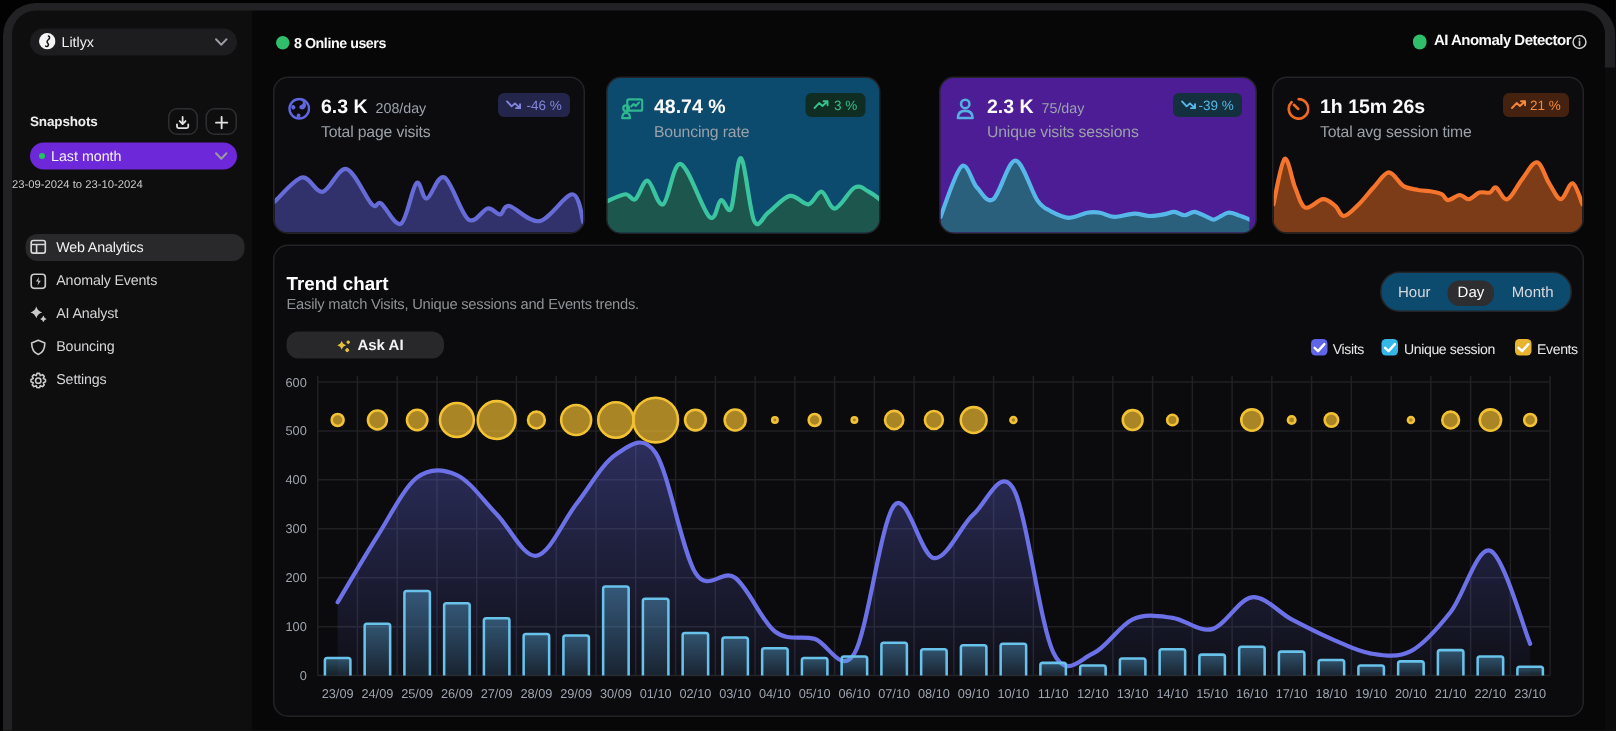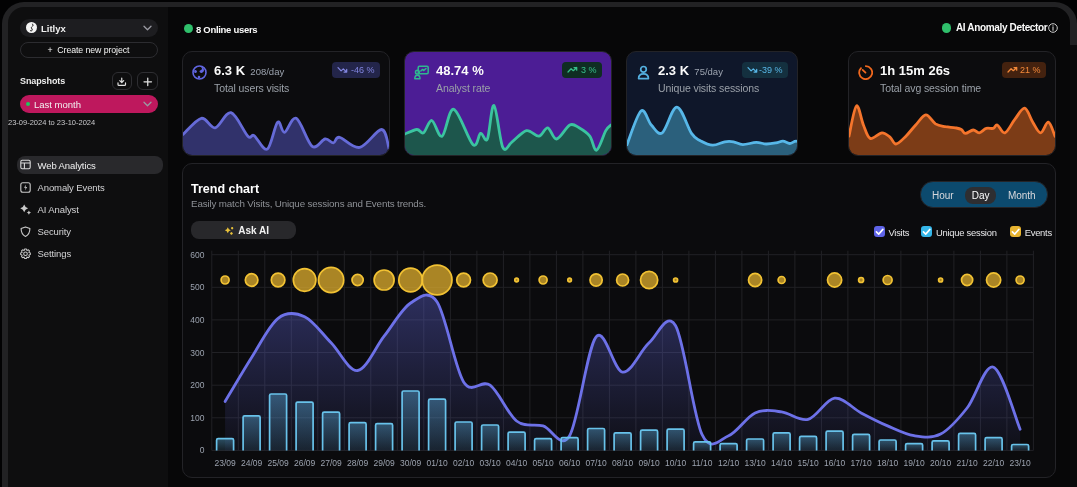--- a/index.html
+++ b/index.html
@@ -10,45 +10,44 @@
 <div class="ab" style="left:8px;top:7px;width:160px;height:480px;background:#0e0e0f;border-top-left-radius:16px"></div>
 <div class="ab" style="left:168px;top:7px;width:902px;height:480px;background:#070708;border-top-right-radius:16px"></div>
 <div class="ab" style="left:1070px;top:45px;width:7px;height:442px;background:#0b0b0c"></div>
 <div class="ab" style="left:19.5px;top:18.5px;width:138px;height:18px;background:#1d1d20;border-radius:9px">
 <span class="ab" style="left:6px;top:3.5px">
         <svg width="11" height="11" viewBox="0 0 11 11" style="display:block;">
           <circle cx="5.5" cy="5.5" r="5.5" fill="#f4f4f4"></circle>
           <path d="M6.3 2 C7.2 2.4 7.3 3.4 6.6 4.1 C6 4.7 5.3 5 5.4 5.9 C5.5 6.8 6.4 7 6.3 7.9 C6.2 8.8 5.2 9.2 4.4 8.7" fill="none" stroke="#161616" stroke-width="1" stroke-linecap="round"></path>
         </svg>
       </span>
-<span class="ab" style="left:21.5px;top:4.5px;font-size:9.5px;color:#f0f0f0;font-weight:700">Litlyx</span>
+<span class="ab" style="left:21.5px;top:4.5px;font-size:9.5px;color:#f0f0f0;font-weight:400">Litlyx</span>
 <span class="ab" style="left:123px;top:5px">
         <svg width="9" height="8" viewBox="0 0 9 8" style="display:block;">
           <path d="M1 2.2 L4.5 5.8 L8 2.2" fill="none" stroke="#9a9aa2" stroke-width="1.3" stroke-linecap="round" stroke-linejoin="round"></path>
         </svg>
       </span>
     </div>
-<div class="ab" style="left:19.5px;top:42px;width:138px;height:15.5px;border:1px solid #2c2c30;border-radius:8px;text-align:center;line-height:14.5px;font-size:8.8px;letter-spacing:-0.1px;color:#f5f5f5">+&nbsp; Create new project</div>
 <span class="ab" style="left:20px;top:76px;font-size:9px;letter-spacing:-0.1px;font-weight:600;color:#ededed">Snapshots</span>
 <div class="ab" style="left:111.5px;top:72px;width:20px;height:18px;border:1px solid #2e2e32;border-radius:6px">
       <span class="ab" style="left:4.5px;top:4px">
         <svg width="10" height="10" viewBox="0 0 10 10" style="display:block;">
           <path d="M4.75 1 V5.4 M2.8 3.7 L4.75 5.7 L6.7 3.7" fill="none" stroke="#e2e2e2" stroke-width="1.2" stroke-linecap="round" stroke-linejoin="round"></path>
           <path d="M1 5.9 V7.4 C1 8 1.4 8.4 2 8.4 H7.5 C8.1 8.4 8.5 8 8.5 7.4 V5.9" fill="none" stroke="#e2e2e2" stroke-width="1.2" stroke-linecap="round"></path>
         </svg>
       </span>
     </div>
 <div class="ab" style="left:136.5px;top:72px;width:21px;height:18px;border:1px solid #2e2e32;border-radius:6px">
       <span class="ab" style="left:5px;top:4px">
         <svg width="10" height="10" viewBox="0 0 10 10" style="display:block;">
           <path d="M4.75 1 V8.5 M1 4.75 H8.5" stroke="#e2e2e2" stroke-width="1.25" stroke-linecap="round"></path>
         </svg>
       </span>
     </div>
-<div class="ab" style="left:19.5px;top:94.5px;width:138px;height:18px;background:#be185d;border-radius:9px">
+<div class="ab" style="left:19.5px;top:94.5px;width:138px;height:18px;background:#6d28d9;border-radius:9px">
 <span class="ab" style="left:6px;top:7px;width:4.6px;height:4.6px;border-radius:50%;background:#21c45d"></span>
 <span class="ab" style="left:14.5px;top:4.5px;font-size:9.5px;color:#f2f2f2">Last month</span>
 <span class="ab" style="left:123px;top:5px">
         <svg width="9" height="8" viewBox="0 0 9 8" style="display:block;">
           <path d="M1 2.2 L4.5 5.8 L8 2.2" fill="none" stroke="#9a9aa2" stroke-width="1.3" stroke-linecap="round" stroke-linejoin="round"></path>
         </svg>
       </span>
     </div>
 <div class="ab" style="left:8px;top:118px;width:160px;text-align:left;font-size:7.5px;color:#c9c9cc">23-09-2024 to 23-10-2024</div>
 <div class="ab" style="left:16.5px;top:156.3px;width:146px;height:17.4px;background:#29292c;border-radius:8px"></div>
@@ -71,21 +70,21 @@
         <path d="M4.2 0.40 Q5.06 3.44 8.10 4.3 Q5.06 5.16 4.2 8.20 Q3.34 5.16 0.30 4.3 Q3.34 3.44 4.2 0.40 Z" fill="#c9c9c9"></path>
         <path d="M8.9 6.40 Q9.38 8.12 11.10 8.6 Q9.38 9.08 8.9 10.80 Q8.42 9.08 6.70 8.6 Q8.42 8.12 8.9 6.40 Z" fill="#c9c9c9"></path>
       </svg>
     </span>
 <span class="ab" style="left:37.5px;top:204.0px;font-size:9.5px;letter-spacing:-0.1px;color:#d4d4d6">AI Analyst</span>
 <span class="ab" style="left:20px;top:225.8px">
       <svg width="11.5" height="11.5" viewBox="0 0 11.5 11.5" style="display:block;">
         <path d="M5.5 0.9 L9.9 2.6 C9.9 6.4 8.6 9 5.5 10.4 C2.4 9 1.1 6.4 1.1 2.6 Z" fill="none" stroke="#c9c9c9" stroke-width="1.1" stroke-linejoin="round"></path>
       </svg>
     </span>
-<span class="ab" style="left:37.5px;top:226.2px;font-size:9.5px;letter-spacing:-0.1px;color:#d4d4d6">Security</span>
+<span class="ab" style="left:37.5px;top:226.2px;font-size:9.5px;letter-spacing:-0.1px;color:#d4d4d6">Bouncing</span>
 <span class="ab" style="left:20px;top:247.6px">
       <svg width="11.5" height="11.5" viewBox="0 0 11.5 11.5" style="display:block;">
         <path d="M4.12 2.42 L4.70 0.92 L6.30 0.92 L6.88 2.42 L8.35 1.76 L9.49 2.90 L8.83 4.37 L10.33 4.95 L10.33 6.55 L8.83 7.13 L9.49 8.60 L8.35 9.74 L6.88 9.08 L6.30 10.58 L4.70 10.58 L4.12 9.08 L2.65 9.74 L1.51 8.60 L2.17 7.13 L0.67 6.55 L0.67 4.95 L2.17 4.37 L1.51 2.90 L2.65 1.76 Z" fill="none" stroke="#c9c9c9" stroke-width="1.05" stroke-linejoin="round"></path>
         <circle cx="5.5" cy="5.75" r="1.8" fill="none" stroke="#c9c9c9" stroke-width="1.05"></circle>
       </svg>
     </span>
 <span class="ab" style="left:37.5px;top:248.0px;font-size:9.5px;letter-spacing:-0.1px;color:#d4d4d6">Settings</span>
 <span class="ab" style="left:184px;top:23.8px;width:9px;height:9px;border-radius:50%;background:#2fbf6b"></span>
 <span class="ab" style="left:196px;top:23.5px;font-size:9.5px;letter-spacing:-0.3px;font-weight:600;color:#fafafa">8 Online users</span>
 <span class="ab" style="left:941.5px;top:23px;width:9.5px;height:9.5px;border-radius:50%;background:#2fbf6b"></span>
@@ -100,59 +99,59 @@
 <div class="ab" style="left:181.5px;top:50.5px;width:208px;height:105px;background:#0c0c0e;border:1px solid #232327;border-radius:10px;overflow:hidden">
 <span class="ab" style="left:9px;top:13px">
         <svg width="15" height="15" viewBox="0 0 15 15" style="display:block;">
           <circle cx="7.5" cy="7.5" r="6.5" fill="none" stroke="#6065e0" stroke-width="1.6"></circle>
           <path d="M2.2 5.4 C3.3 4.6 4.3 5 4.8 6 C5.3 7 4.6 7.9 3.5 8 C2.6 8.1 2 7.3 2.2 5.4 Z" fill="#6065e0"></path>
           <path d="M7.6 1.4 C9.3 1.7 10.2 2.8 9.9 3.9 C9.6 5 8.3 4.9 7.7 5.8 C7.1 6.7 7.9 7.8 9 7.9 C10.4 8.1 11.2 7.2 11.9 6.1 C12.4 4.3 11.3 2.4 9.5 1.6 Z" fill="#6065e0"></path>
           <path d="M6.4 13.3 C5.4 12.4 5.6 11.2 6.6 10.8 C7.6 10.4 8.5 11.3 8.3 12.3 C8.1 13 7.3 13.5 6.4 13.3 Z" fill="#6065e0"></path>
         </svg>
       </span>
 <span class="ab" style="left:31.5px;top:11.2px;font-size:13px;font-weight:700;color:#fafafa">6.3 K<span style="font-size:9.5px;font-weight:400;color:#9ca3af">&nbsp; 208/day</span></span>
-<span class="ab" style="left:31.5px;top:30px;font-size:10.5px;letter-spacing:-0.1px;color:#9aa0a8">Total users visits</span>
+<span class="ab" style="left:31.5px;top:30px;font-size:10.5px;letter-spacing:-0.1px;color:#9aa0a8">Total page visits</span>
 <div class="ab" style="right:9px;top:10px;width:48px;height:16px;background:#23254a;border-radius:4px;">
         <span class="ab" style="left:5px;top:3.5px">
           <svg width="11" height="9" viewBox="0 0 11 9" style="display:block;">
             <path d="M1 2.6 L4.1 5.9 L6.3 3.9 L9.7 7.1 M9.7 4.4 V7.1 H7" fill="none" stroke="#8286e0" stroke-width="1.25" stroke-linecap="round" stroke-linejoin="round"></path>
           </svg>
         </span>
         <span class="ab" style="right:5px;top:3px;font-size:9px;color:#8286e0">-46&nbsp;%</span>
       </div>
 <svg width="206" height="60" viewBox="0 0 206 60" style="position:absolute;left:0;bottom:0;display:block" preserveAspectRatio="none">
         <path d="M 0.0 39.5 C 3.1 36.8 13.0 24.4 18.3 23.3 C 23.7 22.2 27.2 33.7 32.1 32.8 C 37.1 31.9 42.5 16.3 48.0 17.7 C 53.5 19.1 61.0 37.4 64.9 41.2 C 68.7 45.0 67.8 38.5 71.1 40.6 C 74.3 42.8 80.3 56.3 84.3 54.1 C 88.2 51.8 91.7 30.0 94.6 27.2 C 97.4 24.4 98.4 37.9 101.6 37.3 C 104.7 36.6 108.7 20.9 113.3 23.3 C 117.9 25.6 124.4 47.8 129.2 51.3 C 134.0 54.7 138.6 44.6 142.1 44.0 C 145.7 43.4 148.0 48.2 150.4 47.9 C 152.8 47.6 152.2 41.6 156.6 42.3 C 161.0 43.1 169.7 53.7 176.7 52.4 C 183.8 51.1 193.7 34.3 198.6 34.5 C 203.5 34.7 204.8 50.3 206.0 53.5 L 206.0 64 L 0 64 Z" fill="#31326b"></path>
         <path d="M 0.0 39.5 C 3.1 36.8 13.0 24.4 18.3 23.3 C 23.7 22.2 27.2 33.7 32.1 32.8 C 37.1 31.9 42.5 16.3 48.0 17.7 C 53.5 19.1 61.0 37.4 64.9 41.2 C 68.7 45.0 67.8 38.5 71.1 40.6 C 74.3 42.8 80.3 56.3 84.3 54.1 C 88.2 51.8 91.7 30.0 94.6 27.2 C 97.4 24.4 98.4 37.9 101.6 37.3 C 104.7 36.6 108.7 20.9 113.3 23.3 C 117.9 25.6 124.4 47.8 129.2 51.3 C 134.0 54.7 138.6 44.6 142.1 44.0 C 145.7 43.4 148.0 48.2 150.4 47.9 C 152.8 47.6 152.2 41.6 156.6 42.3 C 161.0 43.1 169.7 53.7 176.7 52.4 C 183.8 51.1 193.7 34.3 198.6 34.5 C 203.5 34.7 204.8 50.3 206.0 53.5 " fill="none" stroke="#666bd8" stroke-width="2.8" stroke-linejoin="round" stroke-linecap="round"></path>
       </svg>
 </div>
-<div class="ab" style="left:403.5px;top:50.5px;width:208px;height:105px;background:#4c1d95;border:1px solid #232327;border-radius:10px;overflow:hidden">
+<div class="ab" style="left:403.5px;top:50.5px;width:183px;height:105px;background:#0c4a6e;border:1px solid #232327;border-radius:10px;overflow:hidden">
 <span class="ab" style="left:9px;top:13px">
         <svg width="15" height="15" viewBox="0 0 15 15" style="display:block;">
           <rect x="4.2" y="1.2" width="10" height="7.6" rx="1.2" fill="none" stroke="#2eb890" stroke-width="1.5"></rect>
           <path d="M6.8 6 L8.4 4.4 L9.8 5.6 L12 3.4" fill="none" stroke="#2eb890" stroke-width="1.4" stroke-linecap="round" stroke-linejoin="round"></path>
           <circle cx="3.4" cy="7.2" r="1.9" fill="none" stroke="#2eb890" stroke-width="1.5"></circle>
           <path d="M0.8 13.8 C0.8 11.4 1.8 10.2 3.4 10.2 C5 10.2 6 11.4 6 13.8 Z" fill="none" stroke="#2eb890" stroke-width="1.5" stroke-linejoin="round"></path>
         </svg>
       </span>
 <span class="ab" style="left:31.5px;top:11.2px;font-size:13px;font-weight:700;color:#fafafa">48.74 %</span>
-<span class="ab" style="left:31.5px;top:30px;font-size:10.5px;letter-spacing:-0.1px;color:#9aa0a8">Analyst rate</span>
+<span class="ab" style="left:31.5px;top:30px;font-size:10.5px;letter-spacing:-0.1px;color:#9aa0a8">Bouncing rate</span>
 <div class="ab" style="right:9px;top:10px;width:40px;height:16px;background:#0f2d22;border-radius:4px;">
         <span class="ab" style="left:5px;top:3.5px">
           <svg width="11" height="9" viewBox="0 0 11 9" style="display:block;">
             <path d="M1 7 L4.1 3.7 L6.3 5.7 L9.7 2.5 M7 2.5 H9.7 V5.2" fill="none" stroke="#36c08a" stroke-width="1.25" stroke-linecap="round" stroke-linejoin="round"></path>
           </svg>
         </span>
         <span class="ab" style="right:5px;top:3px;font-size:9px;color:#36c08a">3&nbsp;%</span>
       </div>
 <svg width="206" height="60" viewBox="0 0 206 60" style="position:absolute;left:0;bottom:0;display:block" preserveAspectRatio="none">
         <path d="M 0.0 39.0 C 2.0 38.2 8.9 34.7 11.9 34.5 C 15.0 34.3 16.1 39.3 18.5 37.8 C 21.0 36.3 23.7 25.0 26.8 25.5 C 29.9 26.1 33.4 43.1 37.1 41.2 C 40.8 39.3 43.7 12.9 48.8 14.3 C 54.0 15.7 63.5 45.6 68.0 49.6 C 72.4 53.6 73.2 39.3 75.6 38.4 C 78.0 37.5 80.2 48.7 82.4 44.0 C 84.6 39.3 86.4 9.0 89.0 10.4 C 91.6 11.8 94.8 46.3 97.8 52.4 C 100.9 58.5 103.2 49.6 107.1 46.8 C 111.1 44.0 117.1 36.5 121.5 35.6 C 126.0 34.7 130.4 41.7 133.9 41.2 C 137.4 40.7 139.8 32.3 142.8 32.8 C 145.7 33.3 147.9 44.5 151.6 44.0 C 155.3 43.5 161.1 31.9 164.8 30.0 C 168.5 28.1 170.7 30.9 174.1 32.8 C 177.4 34.7 181.9 37.5 184.8 41.2 C 187.7 44.9 188.9 56.1 191.6 55.2 C 194.3 54.3 198.4 39.8 200.8 35.6 C 203.3 31.4 205.1 30.9 206.0 30.0 L 206.0 64 L 0 64 Z" fill="#1d564c"></path>
         <path d="M 0.0 39.0 C 2.0 38.2 8.9 34.7 11.9 34.5 C 15.0 34.3 16.1 39.3 18.5 37.8 C 21.0 36.3 23.7 25.0 26.8 25.5 C 29.9 26.1 33.4 43.1 37.1 41.2 C 40.8 39.3 43.7 12.9 48.8 14.3 C 54.0 15.7 63.5 45.6 68.0 49.6 C 72.4 53.6 73.2 39.3 75.6 38.4 C 78.0 37.5 80.2 48.7 82.4 44.0 C 84.6 39.3 86.4 9.0 89.0 10.4 C 91.6 11.8 94.8 46.3 97.8 52.4 C 100.9 58.5 103.2 49.6 107.1 46.8 C 111.1 44.0 117.1 36.5 121.5 35.6 C 126.0 34.7 130.4 41.7 133.9 41.2 C 137.4 40.7 139.8 32.3 142.8 32.8 C 145.7 33.3 147.9 44.5 151.6 44.0 C 155.3 43.5 161.1 31.9 164.8 30.0 C 168.5 28.1 170.7 30.9 174.1 32.8 C 177.4 34.7 181.9 37.5 184.8 41.2 C 187.7 44.9 188.9 56.1 191.6 55.2 C 194.3 54.3 198.4 39.8 200.8 35.6 C 203.3 31.4 205.1 30.9 206.0 30.0 " fill="none" stroke="#3bc4a0" stroke-width="2.8" stroke-linejoin="round" stroke-linecap="round"></path>
       </svg>
 </div>
-<div class="ab" style="left:625.5px;top:50.5px;width:172px;height:105px;background:#0f172a;border:1px solid #232327;border-radius:10px;overflow:hidden">
+<div class="ab" style="left:625.5px;top:50.5px;width:212px;height:105px;background:#4c1d95;border:1px solid #232327;border-radius:10px;overflow:hidden">
 <span class="ab" style="left:9px;top:13px">
         <svg width="15" height="15" viewBox="0 0 15 15" style="display:block;">
           <circle cx="7.5" cy="4.3" r="2.8" fill="none" stroke="#54b0e0" stroke-width="1.7"></circle>
           <path d="M2.6 13.6 C2.6 10.4 4.5 8.9 7.5 8.9 C10.5 8.9 12.4 10.4 12.4 13.6 Z" fill="none" stroke="#54b0e0" stroke-width="1.7" stroke-linejoin="round"></path>
         </svg>
       </span>
 <span class="ab" style="left:31.5px;top:11.2px;font-size:13px;font-weight:700;color:#fafafa">2.3 K<span style="font-size:9.5px;font-weight:400;color:#9ca3af">&nbsp; 75/day</span></span>
 <span class="ab" style="left:31.5px;top:30px;font-size:10.5px;letter-spacing:-0.1px;color:#9aa0a8">Unique visits sessions</span>
 <div class="ab" style="right:9px;top:10px;width:46px;height:16px;background:#14303f;border-radius:4px;padding-left:12px;">
         <span class="ab" style="left:5px;top:3.5px">

